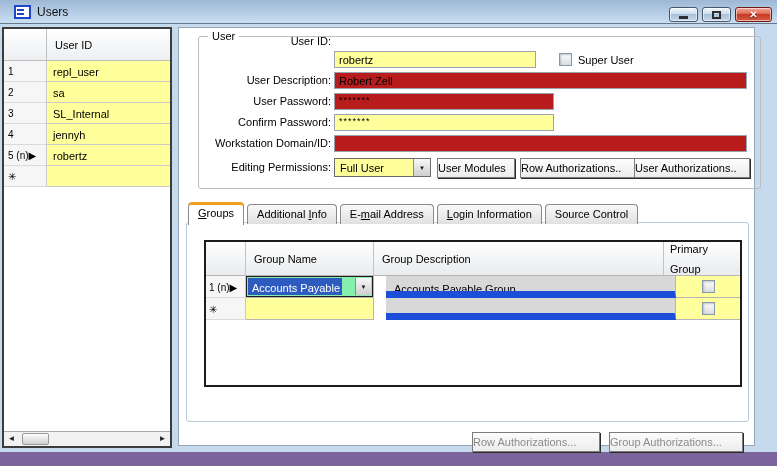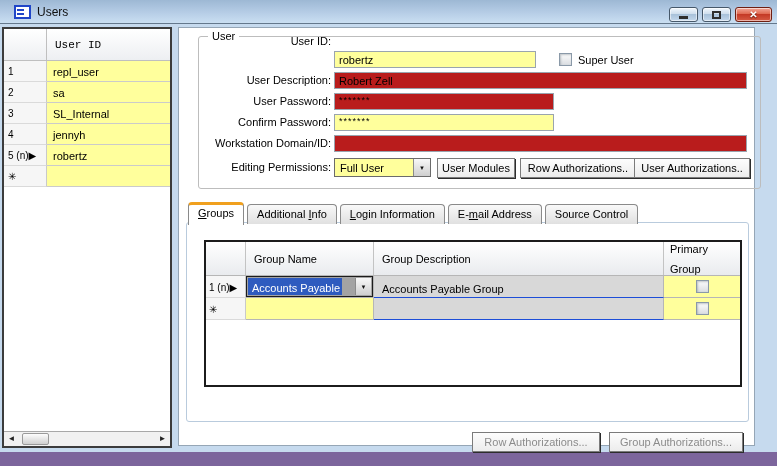--- a/index.html
+++ b/index.html
@@ -21,21 +21,21 @@
     display:flex; align-items:center; justify-content:center; box-shadow:inset 0 0 0 1px rgba(255,255,255,.55); }
   .wbtn-close { width:37px; background:linear-gradient(#f2a899,#e06a52 45%,#c43a26 50%,#d65b44); border-color:#6e1f12; }
   .glyph-min { width:9px; height:3px; background:#2e2e2e; margin-top:5px; }
   .glyph-max { width:9px; height:8px; border:2px solid #2e2e2e; background:transparent; }
   .glyph-close { color:#fff; font-weight:bold; font-size:10px; line-height:1; text-shadow:0 1px 1px #611507; }
 
   
   .left-grid { position:absolute; left:2px; top:27px; width:170px; height:421px; background:#fff; border:2px solid #3c3c3c; }
   .lg-header { display:flex; height:32px; background:linear-gradient(#ffffff,#edeff2); border-bottom:1px solid #bfbfbf; }
   .lg-h-rowhead { width:43px; border-right:1px solid #bfbfbf; }
-  .lg-h-userid { flex:1; padding:10px 0 0 8px;font-family:Liberation Mono, monospace; }
+  .lg-h-userid { flex:1; padding:10px 0 0 8px; }
   .lg-row { display:flex; height:21px; }
   .lg-rowhead { width:43px; background:#f6f6f6; border-right:1px solid #c9c9c9; border-bottom:1px solid #dadada; font-size:10px; padding:5px 0 0 4px; white-space:nowrap; overflow:hidden; }
   .lg-cell { flex:1; background:#ffff9c; border-bottom:1px solid #cbcbcb; padding:5px 0 0 6px; white-space:nowrap; overflow:hidden; }
   .lg-hscroll { position:absolute; left:0; right:0; bottom:0; height:15px; background:#f1f1f1; border-top:1px solid #a8a8a8; }
   .sb-arrow { position:absolute; top:0; width:15px; height:14px; font-size:8px; line-height:14px; text-align:center; color:#222; }
   .sb-arrow-left { left:0; } .sb-arrow-right { right:0; }
   .sb-thumb { position:absolute; left:18px; top:1px; width:27px; height:12px; background:linear-gradient(#fdfdfd,#d0d0d0); border:1px solid #9a9a9a; border-radius:2px; }
 
   
   .panel { position:absolute; left:178px; top:27px; width:577px; height:419px; background:#fff; border:1px solid #95a6b6; }
@@ -47,44 +47,44 @@
   .finput { position:absolute; left:155px; height:17px; border:1px solid #9aa4ae; background:#b91c1c; padding:2px 3px 0 4px; white-space:nowrap; overflow:hidden; }
   .finput.yellow { background:#ffff9c; }
   .pw { font-size:9px; letter-spacing:1px; line-height:7px; padding-top:3px; }
 
   .checkbox { width:13px; height:13px; border:1px solid #8a99a8; background:linear-gradient(#fdfdfd,#dadde1); box-shadow:inset 1px 1px 2px rgba(120,130,140,.45); }
 
   .combo { position:absolute; left:155px; top:130px; width:97px; height:19px; border:1px solid #6b6b6b; background:#ffff9c; }
   .combo-text { padding:3px 0 0 5px; }
   .combo-btn { position:absolute; right:0; top:0; bottom:0; width:17px; background:linear-gradient(#f8f8f8,#cfcfcf); border-left:1px solid #8b8b8b; display:flex; align-items:center; justify-content:center; font-size:6px; color:#111; }
 
-  .btn { position:absolute; height:20px; background:linear-gradient(#fdfdfd,#ececec); border:1px solid #7b7b7b; box-shadow:1px 1px 0 #2c2c2c; text-align:center; padding-top:3px; white-space:nowrap; }
+  .btn { position:absolute; height:20px; background:linear-gradient(#fdfdfd,#ececec); border:1px solid #7b7b7b; box-shadow:1px 1px 0 #2c2c2c; text-align:left; padding-top:3px; white-space:nowrap; }
   .btn.disabled { color:#8b8b8b;margin-top:40px; }
 
   
   .tabs { position:absolute; left:9px; top:173px; height:23px; display:flex; gap:3px; align-items:flex-end; z-index:3; }
   .tab { height:20px; background:linear-gradient(#f9f9f9,#e0e0e0); border:1px solid #8a8a8a; border-bottom:none; border-radius:4px 4px 0 0; padding:3px 9px 0 9px; white-space:nowrap; }
   .tab.active { height:23px; background:#fff; border-top:3px solid #f0a01e; padding-top:2px; margin-bottom:-1px; box-shadow:0 2px 0 #fff; }
   .accel { text-decoration:underline; }
 
   .tabframe { position:absolute; left:7px; top:194px; width:563px; height:200px; background:#fff; border:1px solid #b9cbdd; border-radius:3px; z-index:2; }
 
   
   .ggrid { position:absolute; left:17px; top:17px; width:538px; height:147px; border:2px solid #1c1c1c; background:#fff; }
   .gg-header { display:flex; height:34px; background:linear-gradient(#ffffff,#e9ebee); border-bottom:1px solid #b6b6b6; }
   .gg-h-rowhead { width:40px; border-right:1px solid #c3c3c3; }
   .gg-h-name { width:128px; border-right:1px solid #c3c3c3; display:flex; align-items:center; padding-left:8px; }
   .gg-h-desc { width:290px; border-right:1px solid #c3c3c3; display:flex; align-items:center; padding-left:8px; }
   .gg-h-primary { flex:1; display:flex; align-items:center; padding-left:6px; line-height:20px; }
   .gg-row { display:flex; height:22px; }
   .gg-rowhead { width:40px; font-size:10px; padding:6px 0 0 3px; background:#f6f6f6; border-right:1px solid #c9c9c9; border-bottom:1px solid #dadada; white-space:nowrap; overflow:hidden; }
   .gg-name { width:128px; position:relative; background:#ffff9c; border-right:1px solid #b6b6b6; border-bottom:1px solid #b6b6b6; }
-  .gg-desc { width:290px; background:#d8d8d8; border-right:1px solid #b6b6b6; border-bottom:1px solid #1d4ed8; padding:7px 0 0 8px; white-space:nowrap; overflow:hidden; }
+  .gg-desc { width:290px; background:#d8d8d8; border-right:1px solid #b6b6b6; border-bottom:7px solid #1d4ed8; padding:7px 0 0 8px; white-space:nowrap; overflow:hidden;margin-left:12px; }
   .gg-primary { flex:1; background:#ffff9c; border-bottom:1px solid #b6b6b6; display:flex; align-items:center; justify-content:center; }
-  .gcombo { position:absolute; inset:0; border:1px solid #1c1c1c; background:#a3a3a3; }
+  .gcombo { position:absolute; inset:0; border:1px solid #1c1c1c; background:#86efac; }
   .gcombo-sel { position:absolute; left:1px; top:1px; bottom:1px; background:#2e5bbf; color:#fff; padding:4px 2px 0 4px; white-space:nowrap; }
   .gcombo-btn { position:absolute; right:1px; top:1px; bottom:1px; width:16px; background:linear-gradient(#f8f8f8,#cfcfcf); border-left:1px solid #8b8b8b; display:flex; align-items:center; justify-content:center; font-size:6px; color:#111; }
 
   
   .statusbar { position:absolute; left:0; right:0; top:452px; height:14px; background:#7c659c; }
 </style>
 </head>
 <body>
 
 <div class="window">
@@ -169,22 +169,22 @@
       <div class="combo-text">Full User</div>
       <div class="combo-btn">▼</div>
     </div>
     <div class="btn" style="left:258px; top:130px; width:78px;">User Modules</div>
     <div class="btn" style="left:341px; top:130px; width:116px;">Row Authorizations..</div>
     <div class="btn" style="left:455px; top:130px; width:116px;">User Authorizations..</div>
 
     <div class="tabs">
       <div class="tab active"><span></span><span class="accel">G</span><span>roups</span></div>
       <div class="tab"><span>Additional </span><span class="accel">I</span><span>nfo</span></div>
+      <div class="tab"><span>E-</span><span class="accel">m</span><span>ail Address</span></div>
       <div class="tab"><span></span><span class="accel">L</span><span>ogin Information</span></div>
-      <div class="tab"><span>E-</span><span class="accel">m</span><span>ail Address</span></div>
       <div class="tab"><span>Source Control</span><span class="accel"></span><span></span></div>
     </div>
 
     <div class="tabframe">
 
       <div class="ggrid">
         <div class="gg-header">
           <div class="gg-h-rowhead"></div>
           <div class="gg-h-name">Group Name</div>
           <div class="gg-h-desc">Group Description</div>

